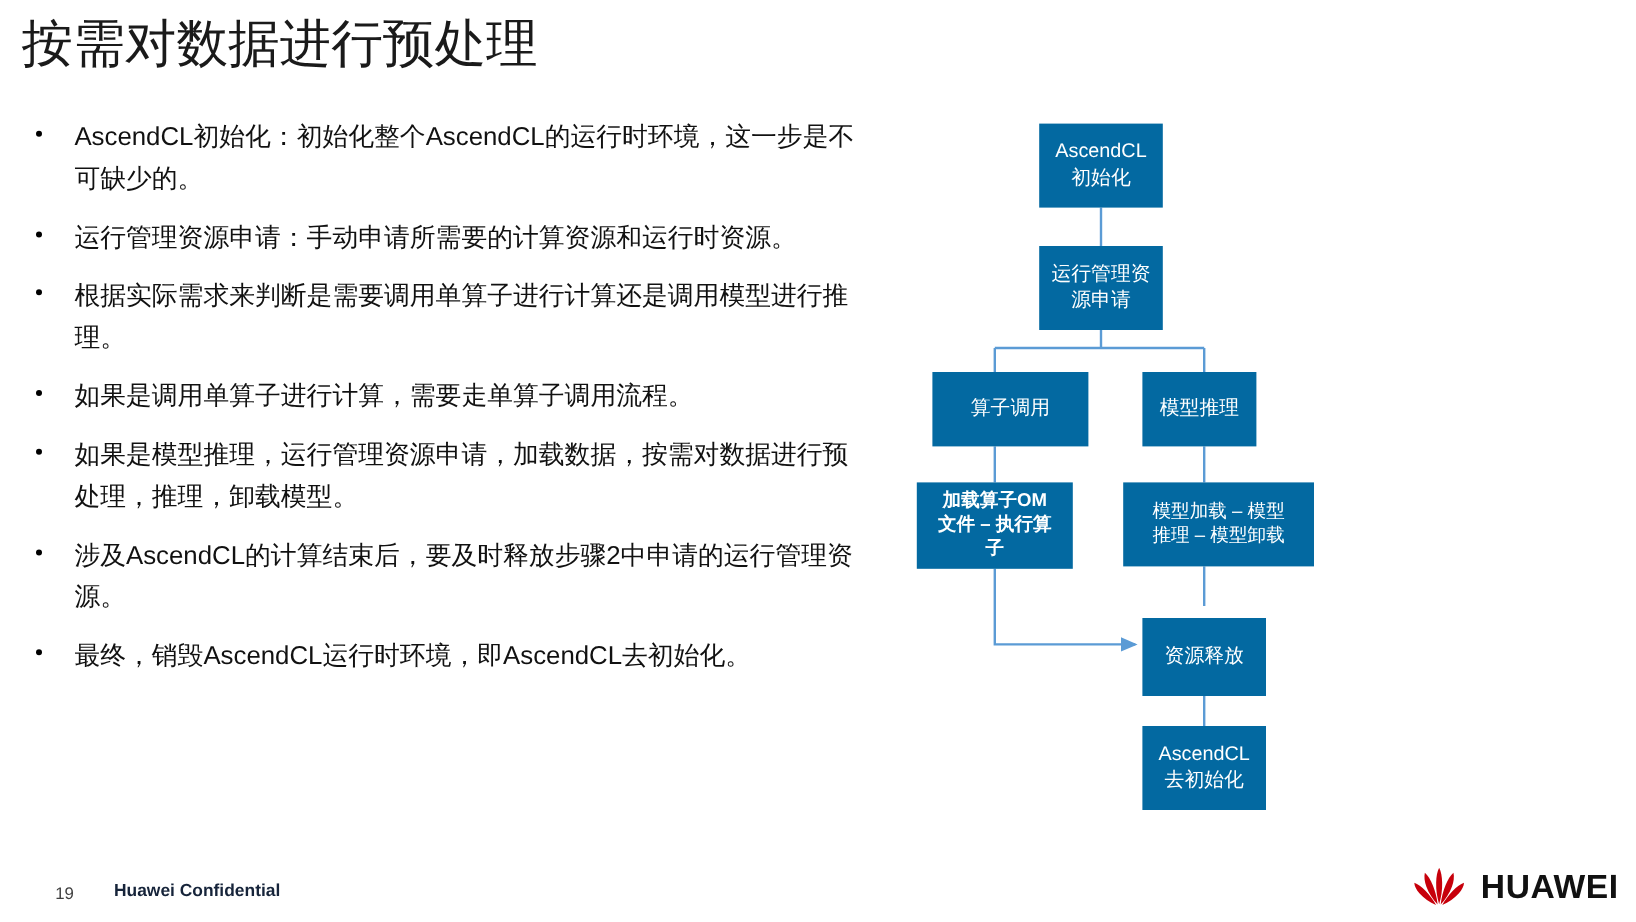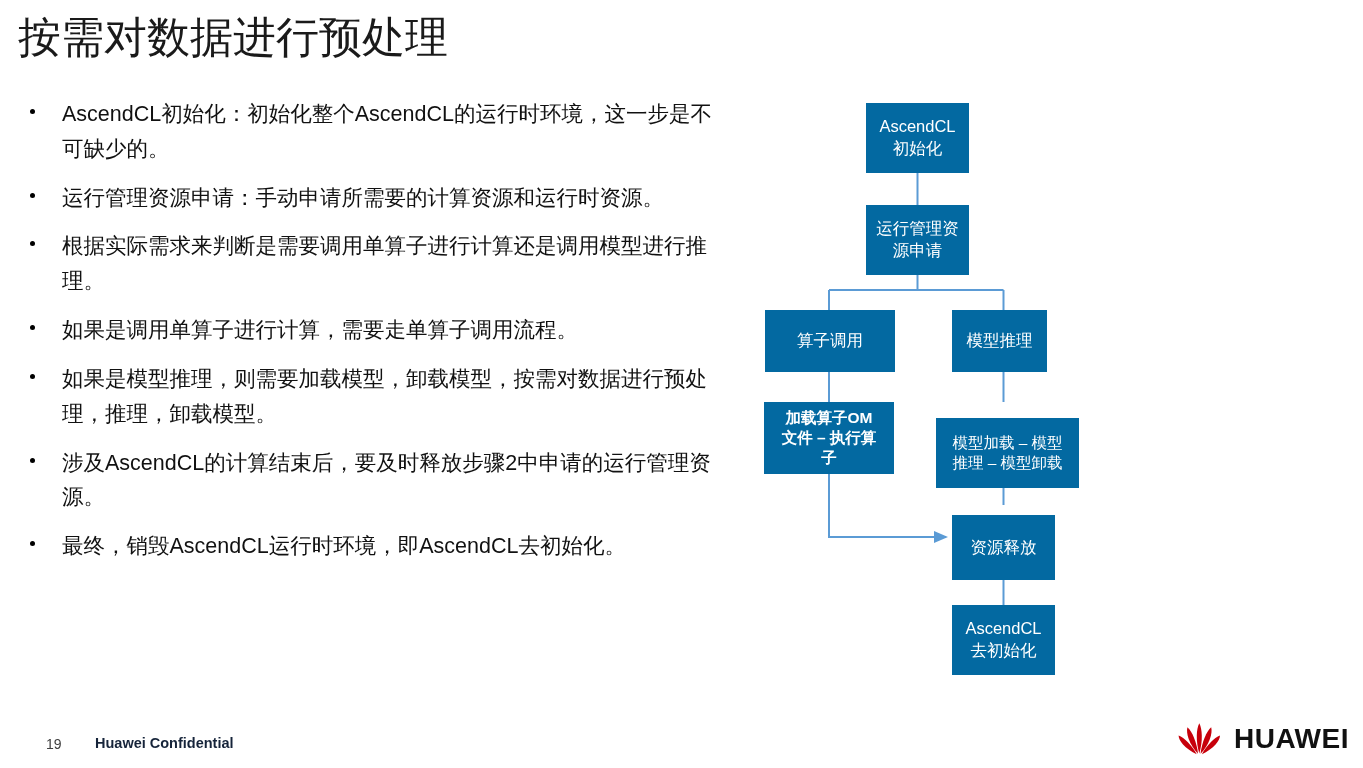--- a/index.html
+++ b/index.html
@@ -84,24 +84,24 @@
     white-space: pre-line;
   }
   .node.small {
     font-size: 15.5px;
     line-height: 1.3;
   }
 
   
   #node-init            { left: 126px; top: 13px;  width: 103px; height: 70px; }
   #node-resource-apply  { left: 126px; top: 115px; width: 103px; height: 70px; }
-  #node-op-call         { left: 25px;  top: 220px; width: 130px; height: 62px; }
+  #node-op-call         { left: 37px;  top: 220px; width: 130px; height: 62px; }
   #node-model-infer     { left: 212px; top: 220px; width: 95px; height: 62px; }
   #node-op-detail       { left: 24px;  top: 312px; width: 130px; height: 72px; font-weight: bold; }
-  #node-model-detail    { left: 196px; top: 328px; width: 143px; height: 70px; }
+  #node-model-detail    { left: 196px; top: 312px; width: 159px; height: 70px; }
   #node-release         { left: 212px; top: 415px; width: 103px; height: 65px; margin-top: 10px; }
   #node-deinit          { left: 212px; top: 515px; width: 103px; height: 70px; }
 
   
   .footer-page {
     position: absolute;
     left: 46px;
     top: 736px;
     font-size: 14px;
     color: #404040;
@@ -152,21 +152,21 @@
     <span>根据实际需求来判断是需要调用单算子进行计算还是调用模型进行推理。</span>
   </div>
 
   <div class="bullet-item">
     <span class="dot"></span>
     <span>如果是调用单算子进行计算，需要走单算子调用流程。</span>
   </div>
 
   <div class="bullet-item">
     <span class="dot"></span>
-    <span>如果是模型推理，则需要加载模型，卸载模型，按需对数据进行预处理，推理，卸载模型。</span>
+    <span>如果是模型推理，运行管理资源申请，加载数据，按需对数据进行预处理，推理，卸载模型。</span>
   </div>
 
   <div class="bullet-item">
     <span class="dot"></span>
     <span>涉及AscendCL的计算结束后，要及时释放步骤2中申请的运行管理资源。</span>
   </div>
 
   <div class="bullet-item">
     <span class="dot"></span>
     <span>最终，销毁AscendCL运行时环境，即AscendCL去初始化。</span>

